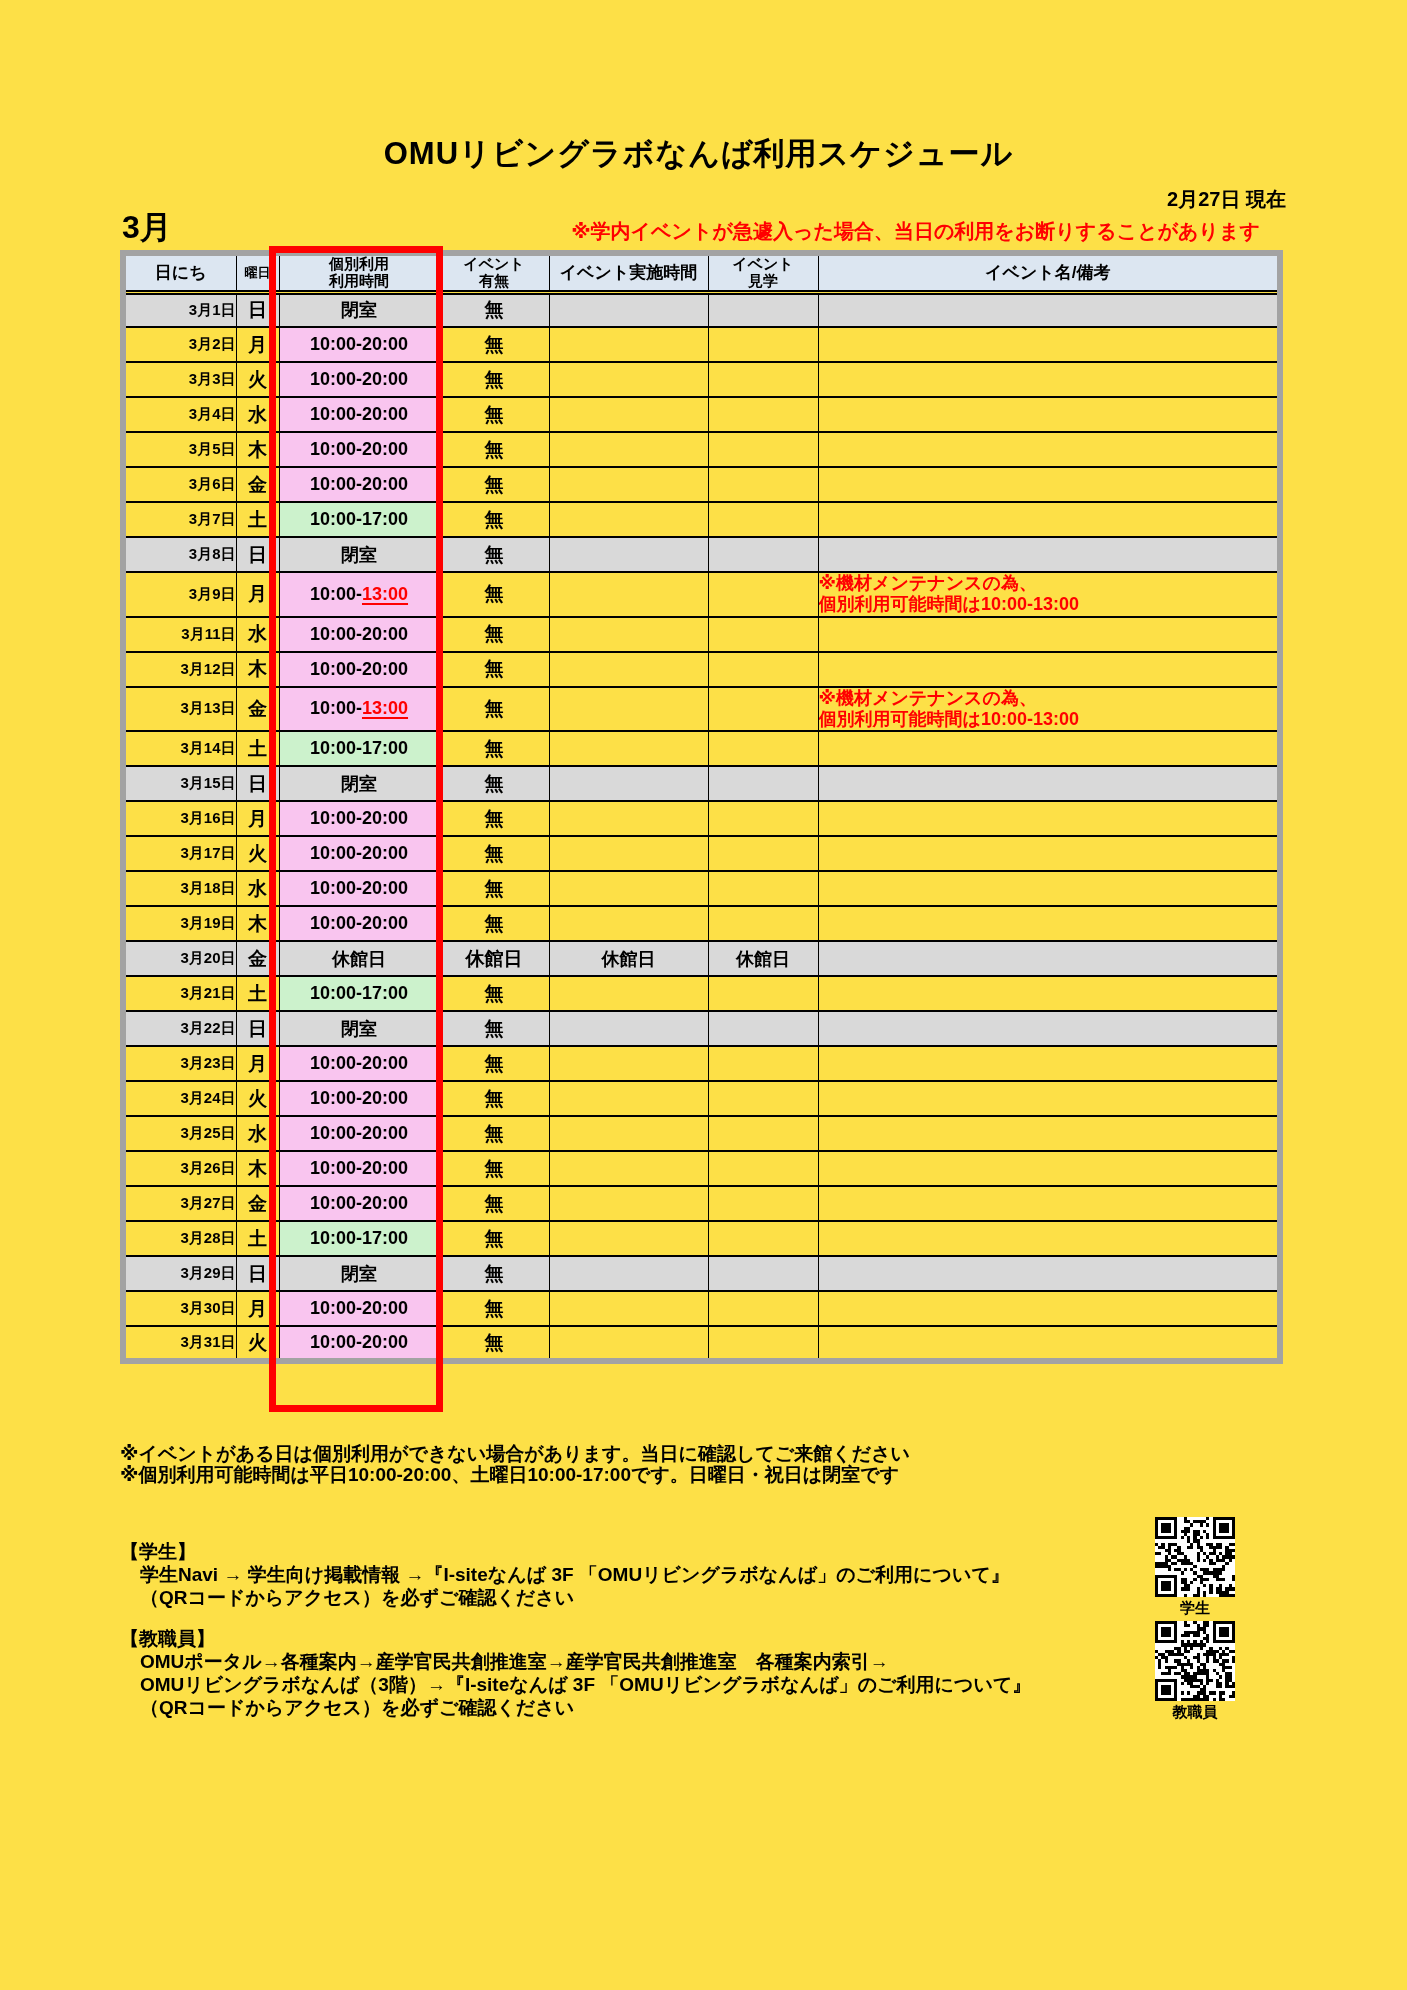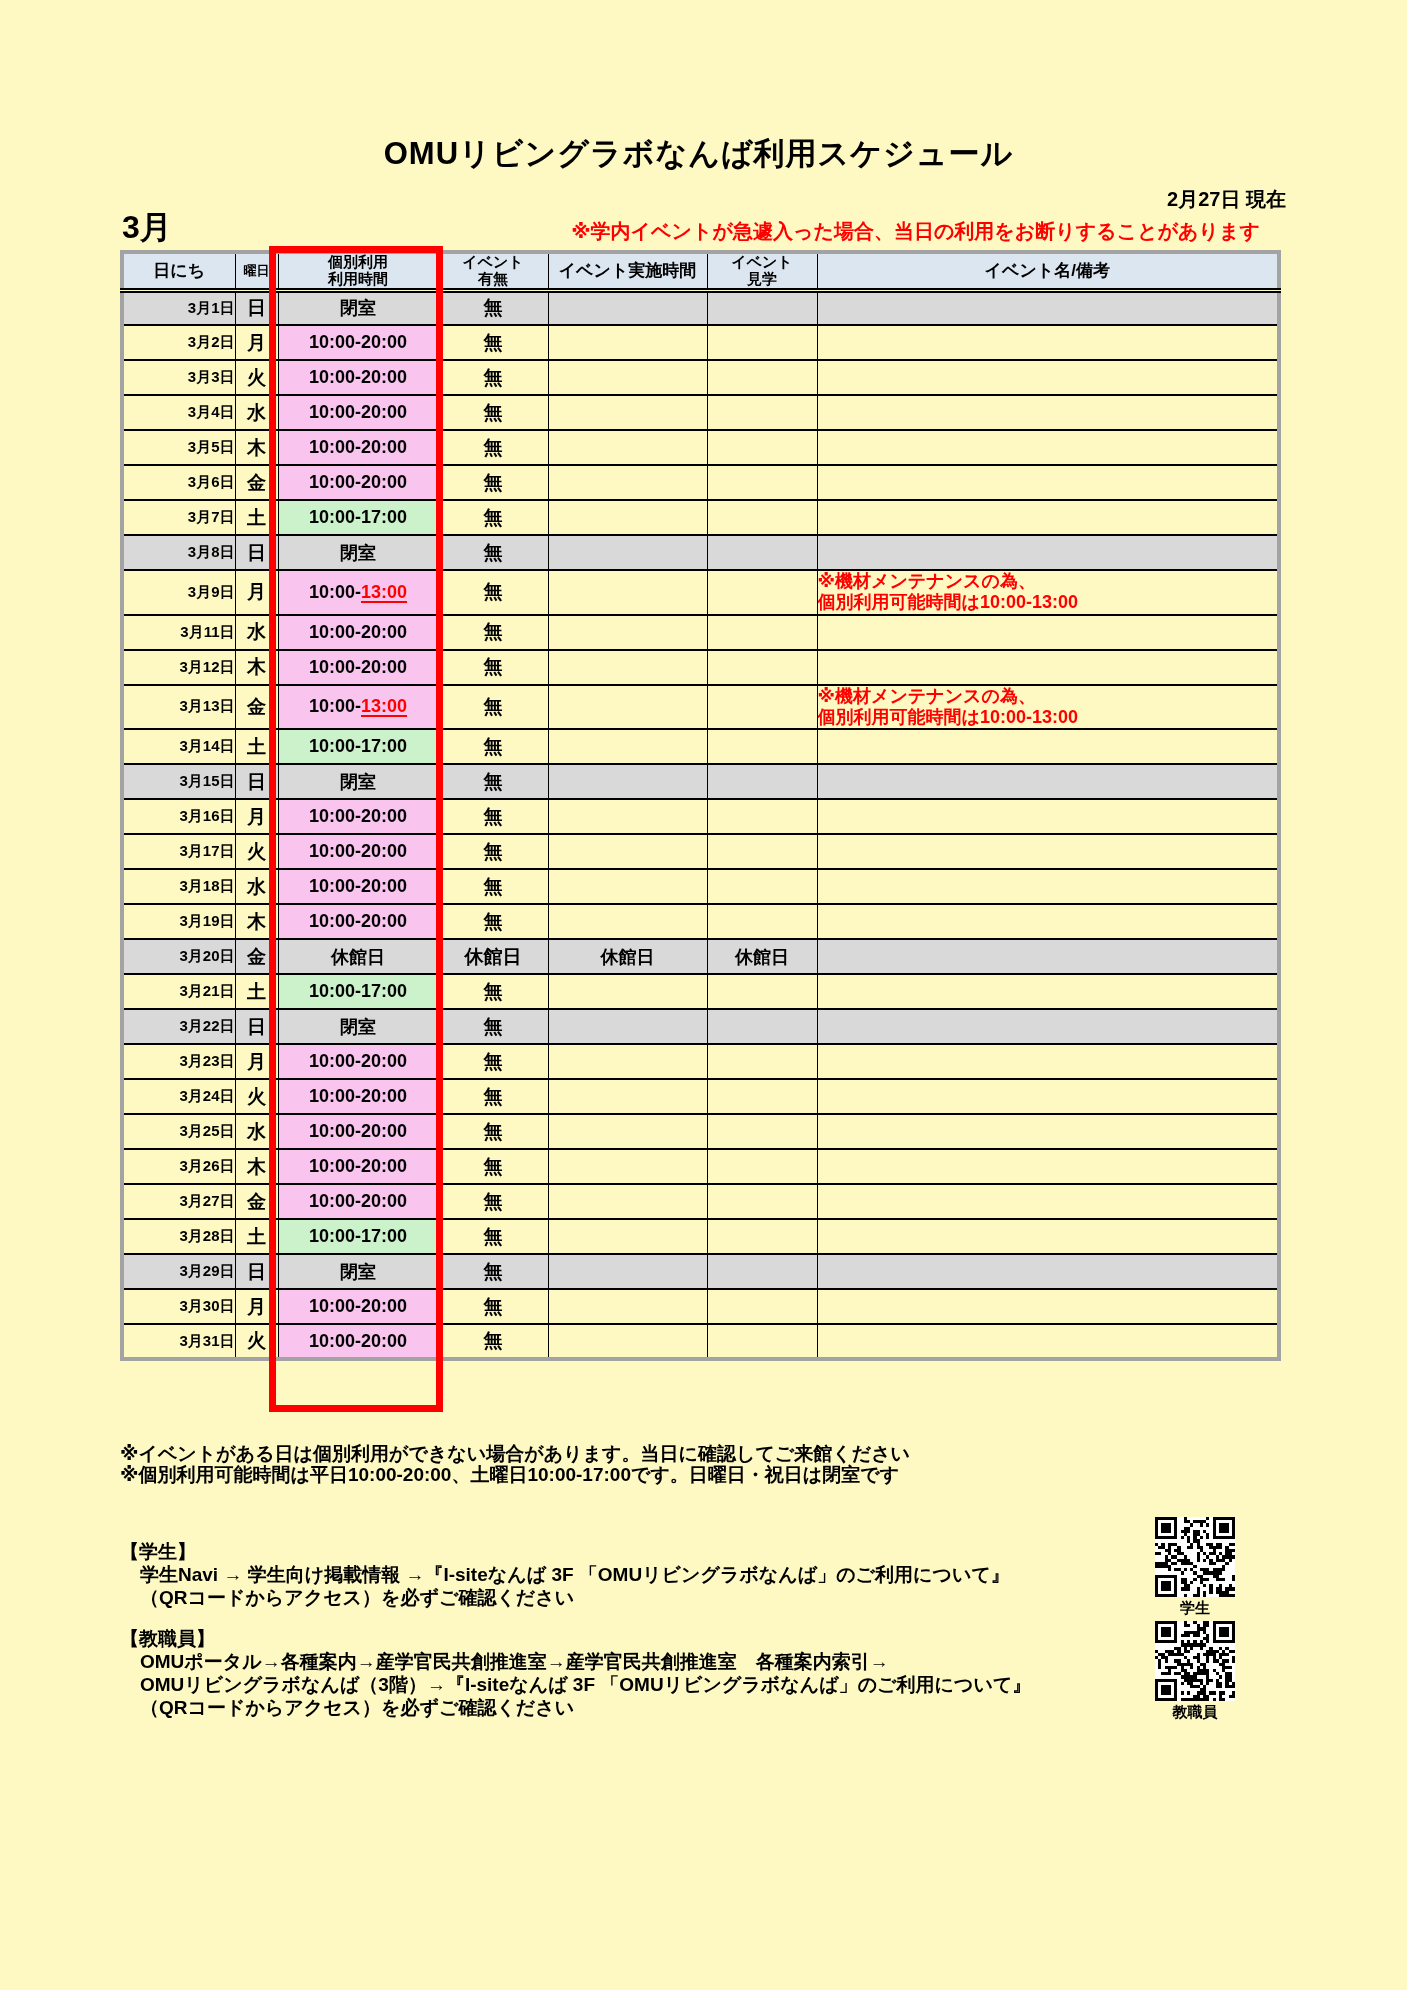--- a/index.html
+++ b/index.html
@@ -1,32 +1,32 @@
 <!DOCTYPE html>
 <html><head>
 <meta charset="utf-8">
 <style>
   html,body { margin:0; padding:0; background:#ffffff; }
   .sheet {
-    position:relative; width:1407px; height:1990px; background:#fef9c3;
+    position:relative; width:1407px; height:1990px; background:#fde047;
     font-family:"Liberation Sans","DejaVu Sans",sans-serif; color:#000;
     overflow:hidden;
   }
   .abs { position:absolute; }
   .title { left:120px; top:133px; width:1157px; text-align:center;
            font-size:31px; font-weight:700; letter-spacing:1px; }
   .as-of { left:120px; top:186px; width:1166px; text-align:right;
            font-size:20px; font-weight:700; }
   .month { left:122px; top:206px; font-size:32px; font-weight:700; }
   .warning { left:120px; top:218px; width:1140px; text-align:right;
              font-size:20px; font-weight:700; color:#ff0000; }
 
   table.sched { position:absolute; left:120px; top:250px; width:1157px;
                 border-collapse:collapse; table-layout:fixed;
-                border:4px solid #a3a3a3; }
+                border:6px solid #a3a3a3; }
   .sched th, .sched td { border:1px solid #000; border-top-width:2px; border-bottom-width:2px;
                          padding:0; overflow:hidden; font-weight:700; }
   .sched thead tr { height:33px; }
   .sched thead th { background:#dce6f1; border-bottom:5px double #000;
                     text-align:center; vertical-align:middle; line-height:1.12; }
   .sched tbody tr { height:35px; }
   .sched tbody tr.tall { height:42px; }
   .h-date  { font-size:17px; }
   .h-wd    { font-size:13px; }
   .h-time  { font-size:15px; white-space:pre-line; }

